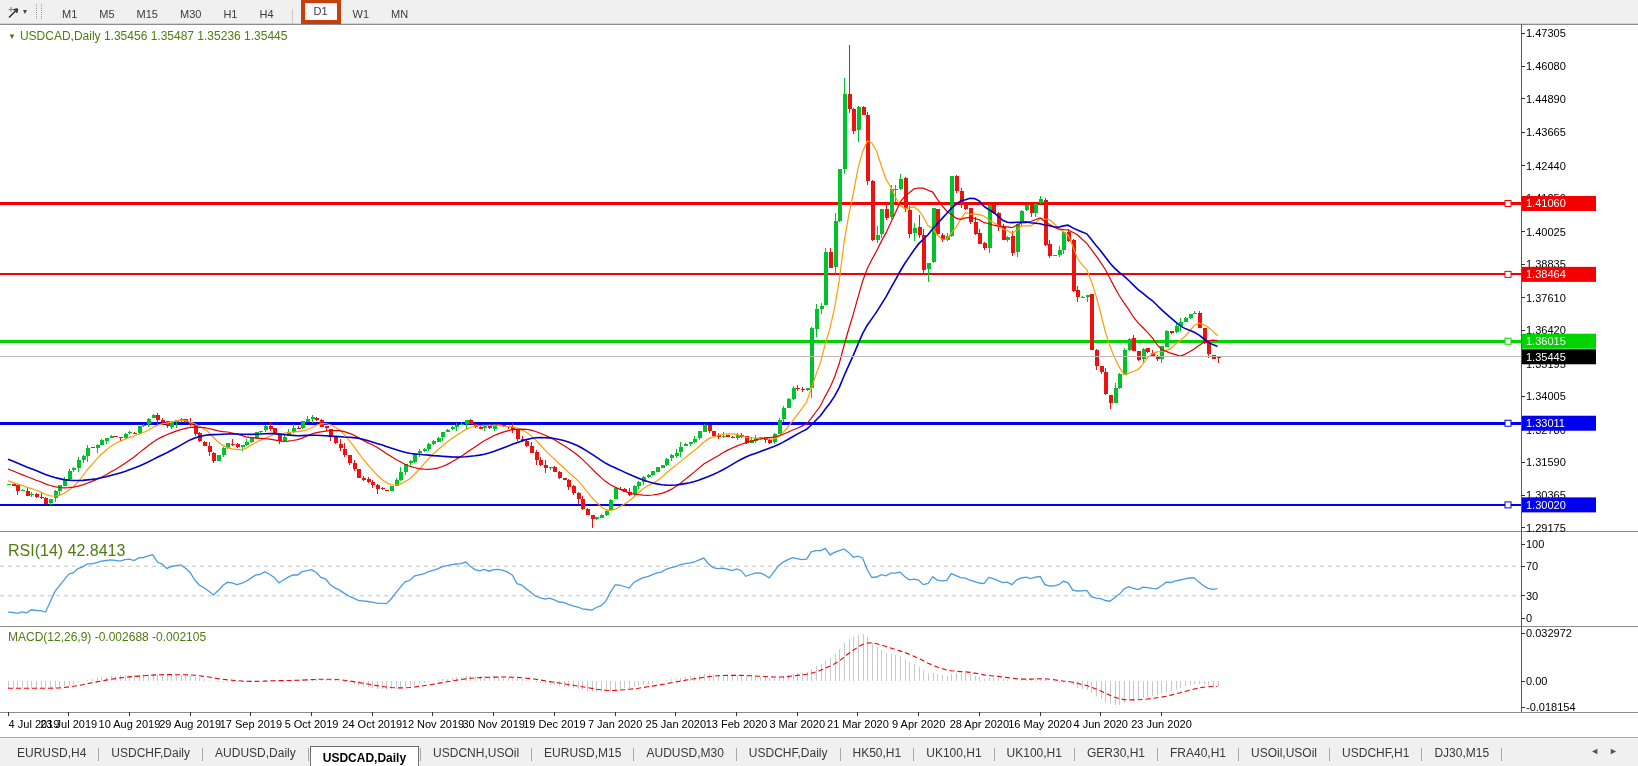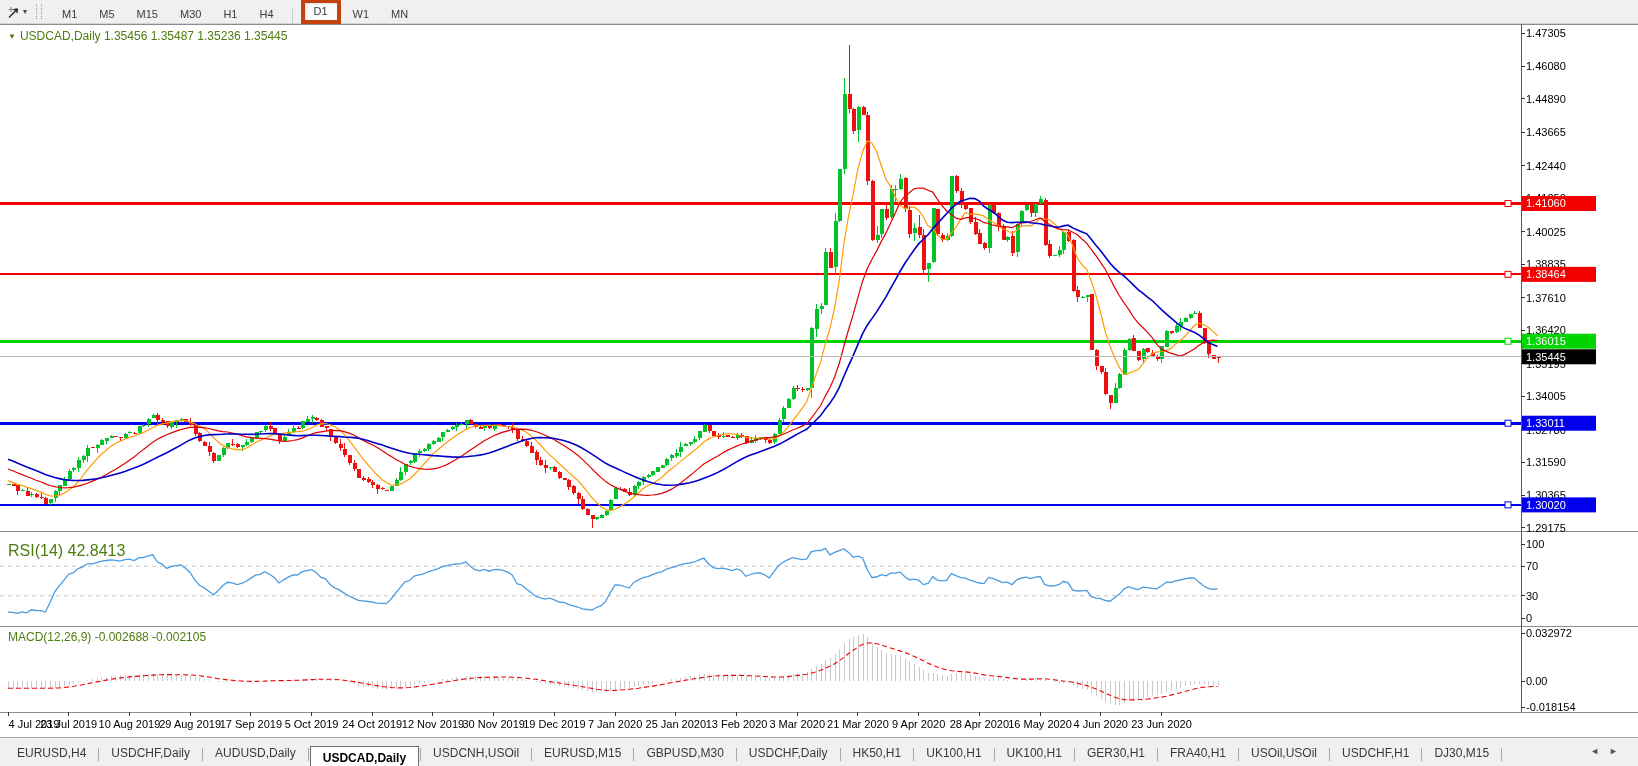--- a/index.html
+++ b/index.html
@@ -1000,21 +1000,21 @@
         <div class="tab">USDCHF,Daily</div>
         <div class="tab-sep"></div>
         <div class="tab">AUDUSD,Daily</div>
         <div class="tab-sep"></div>
         <div class="tab active">USDCAD,Daily</div>
         <div class="tab-sep"></div>
         <div class="tab">USDCNH,USOil</div>
         <div class="tab-sep"></div>
         <div class="tab">EURUSD,M15</div>
         <div class="tab-sep"></div>
-        <div class="tab">GBPUSD,M30</div>
+        <div class="tab">AUDUSD,M30</div>
         <div class="tab-sep"></div>
         <div class="tab">USDCHF,Daily</div>
         <div class="tab-sep"></div>
         <div class="tab">HK50,H1</div>
         <div class="tab-sep"></div>
         <div class="tab">UK100,H1</div>
         <div class="tab-sep"></div>
         <div class="tab">UK100,H1</div>
         <div class="tab-sep"></div>
         <div class="tab">GER30,H1</div>

